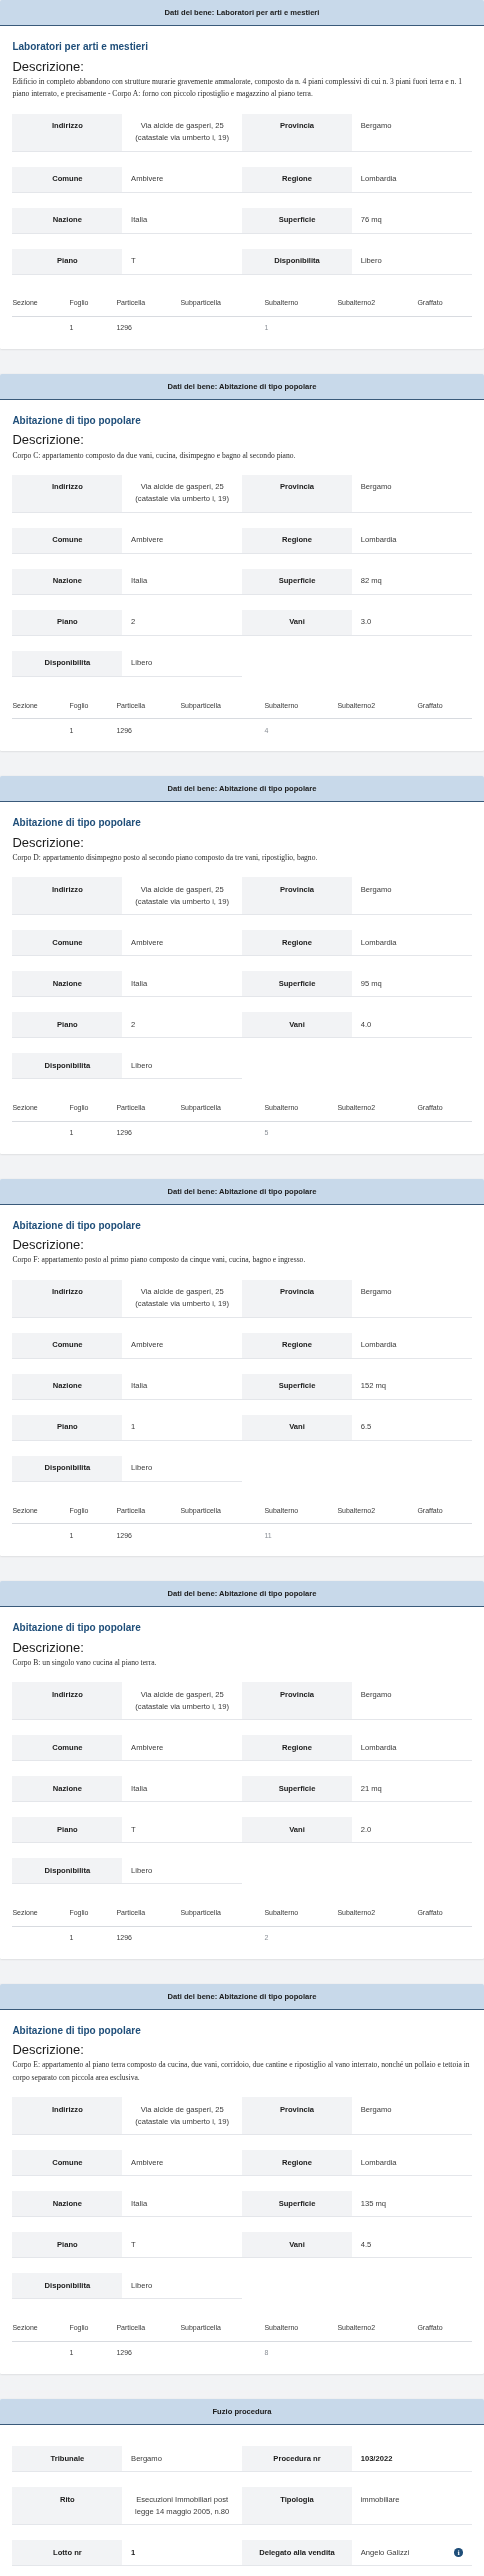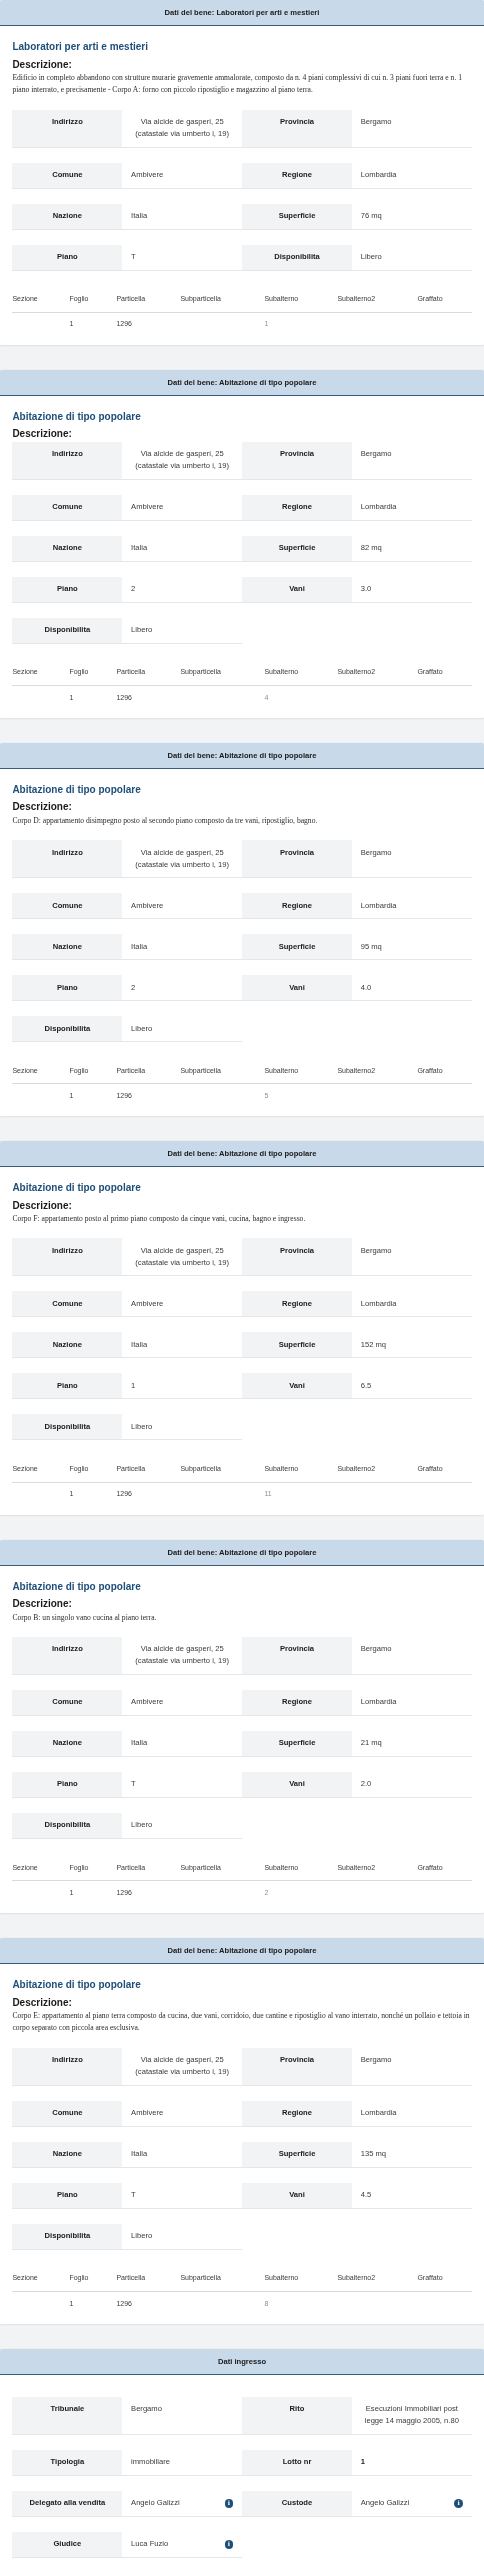--- a/index.html
+++ b/index.html
@@ -3,21 +3,21 @@
 <meta charset="utf-8">
 <style>
   * { box-sizing: border-box; margin: 0; padding: 0; }
   html, body { width: 484px; background: #f2f3f5; font-family: "Liberation Sans", sans-serif; color: #1b1b1b; }
   body { padding-bottom: 2.2px; }
   .card { background: #ffffff; margin-bottom: 25px; box-shadow: 0 0.5px 1.6px rgba(0,0,0,0.08); border-radius: 1.6px; overflow: hidden; }
   .card:last-of-type { margin-bottom: 0; }
   .card-header { height: 26px; background: #c8d9ea; border-bottom: 1.1px solid #3a5a7a; display: flex; align-items: center; justify-content: center; font-weight: bold; font-size: 7.6px; color: #1b1b1b; }
   .card-body { padding: 15px 12.4px 12px 12.4px; }
   .bene-title { color: #1f4e79; font-weight: bold; font-size: 10px; margin-bottom: 6.5px; }
-  .desc-label { font-weight: bold; font-size: 10px; margin-bottom: 2.2px; }
+  .desc-label { font-weight: normal; font-size: 13px; margin-bottom: 2.2px; }
   .desc-text { font-size: 7.6px; line-height: 12.4px; color: #2b2b2b; margin-bottom: 13px; font-family: Liberation Serif, serif; }
   .grid { display: flex; flex-wrap: wrap; text-align: center; }
   .cell { width: 50%; display: flex; border-bottom: 0.5px solid #e4e6ea; margin-bottom: 15px; min-height: 21.6px; }
   .lbl { width: 110px; flex: 0 0 110px; background: #f2f3f5; font-weight: bold; font-size: 7.6px; padding: 6.5px 4.3px 6.5px 4.3px; line-height: 12px; }
   .val { flex: 1; font-size: 7.6px; color: #3a3a3a; padding: 6.5px 8.7px; line-height: 12px; display: flex; justify-content: space-between; align-items: flex-start; }
   .val.bold { font-weight: bold; color: #1b1b1b; }
   .info-icon { width: 8.7px; height: 8.7px; border-radius: 50%; background: #1f4e79; color: #fff; font-size: 6px; font-weight: bold; display: inline-flex; align-items: center; justify-content: center; flex: 0 0 8.7px; margin-top: 1.6px; font-family: "DejaVu Serif", serif; }
   .cat-table { width: 100%; margin-top: 9.7px; border-collapse: collapse; }
   .cat-table th { font-weight: normal; text-align: left; font-size: 7px; color: #3a3a3a; padding: 0 0 9.7px 0; border-bottom: 0.5px solid #d8dbe0; }
   .cat-table td { font-size: 7px; color: #3a3a3a; padding: 7.6px 0 5.4px 0; }
@@ -95,20 +95,21 @@
         </tbody>
       </table>
     </div>
   </section>
 
   <section class="card">
     <div class="card-header">Dati del bene: Abitazione di tipo popolare</div>
     <div class="card-body">
       <div class="bene-title">Abitazione di tipo popolare</div>
       <div class="desc-label">Descrizione:</div>
+      <div class="desc-text">Corpo C: appartamento composto da due vani, cucina, disimpegno e bagno al secondo piano.</div>
       <div class="grid">
         <div class="cell">
           <div class="lbl">Indirizzo</div>
           <div class="val">Via alcide de gasperi, 25 (catastale via umberto i, 19)</div>
         </div>
         <div class="cell">
           <div class="lbl">Provincia</div>
           <div class="val">Bergamo</div>
         </div>
         <div class="cell">
@@ -445,26 +446,30 @@
             <td class="muted">8</td>
             <td></td>
             <td></td>
           </tr>
         </tbody>
       </table>
     </div>
   </section>
 
   <section class="card">
-    <div class="card-header">Dati ingresso</div>
+    <div class="card-header">Fuzio procedura</div>
     <div class="proc-body">
       <div class="grid">
         <div class="cell">
           <div class="lbl">Tribunale</div>
           <div class="val">Bergamo</div>
+        </div>
+        <div class="cell">
+          <div class="lbl">Procedura nr</div>
+          <div class="val bold">103/2022</div>
         </div>
         <div class="cell">
           <div class="lbl">Rito</div>
           <div class="val">Esecuzioni Immobiliari post legge 14 maggio 2005, n.80</div>
         </div>
         <div class="cell">
           <div class="lbl">Tipologia</div>
           <div class="val">immobiliare</div>
         </div>
         <div class="cell">

